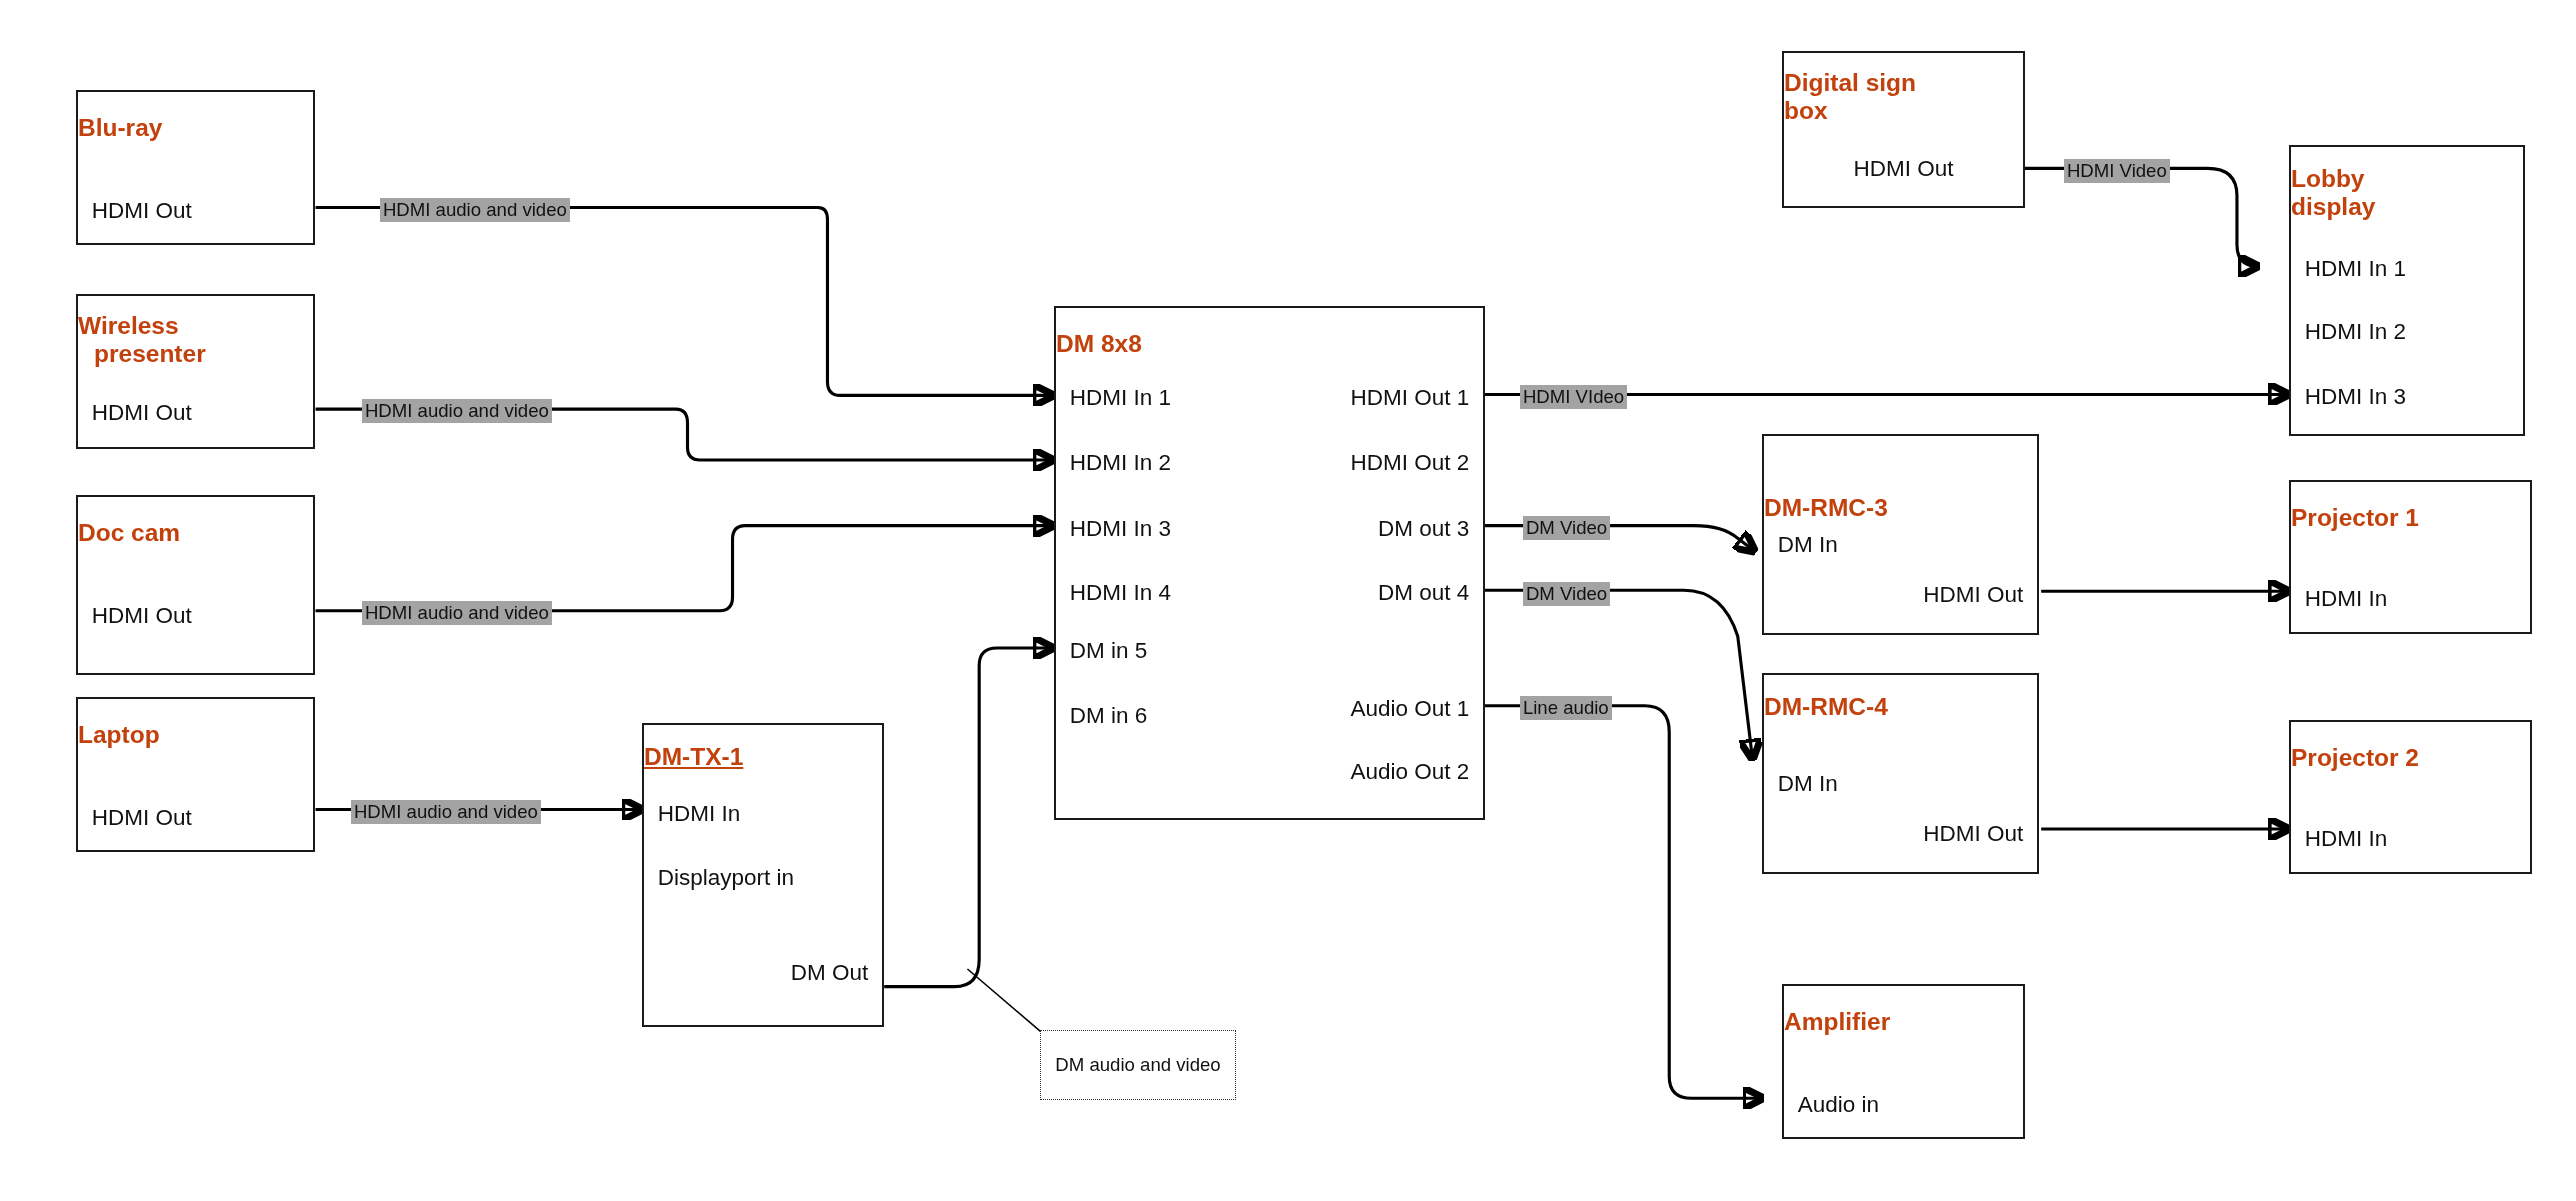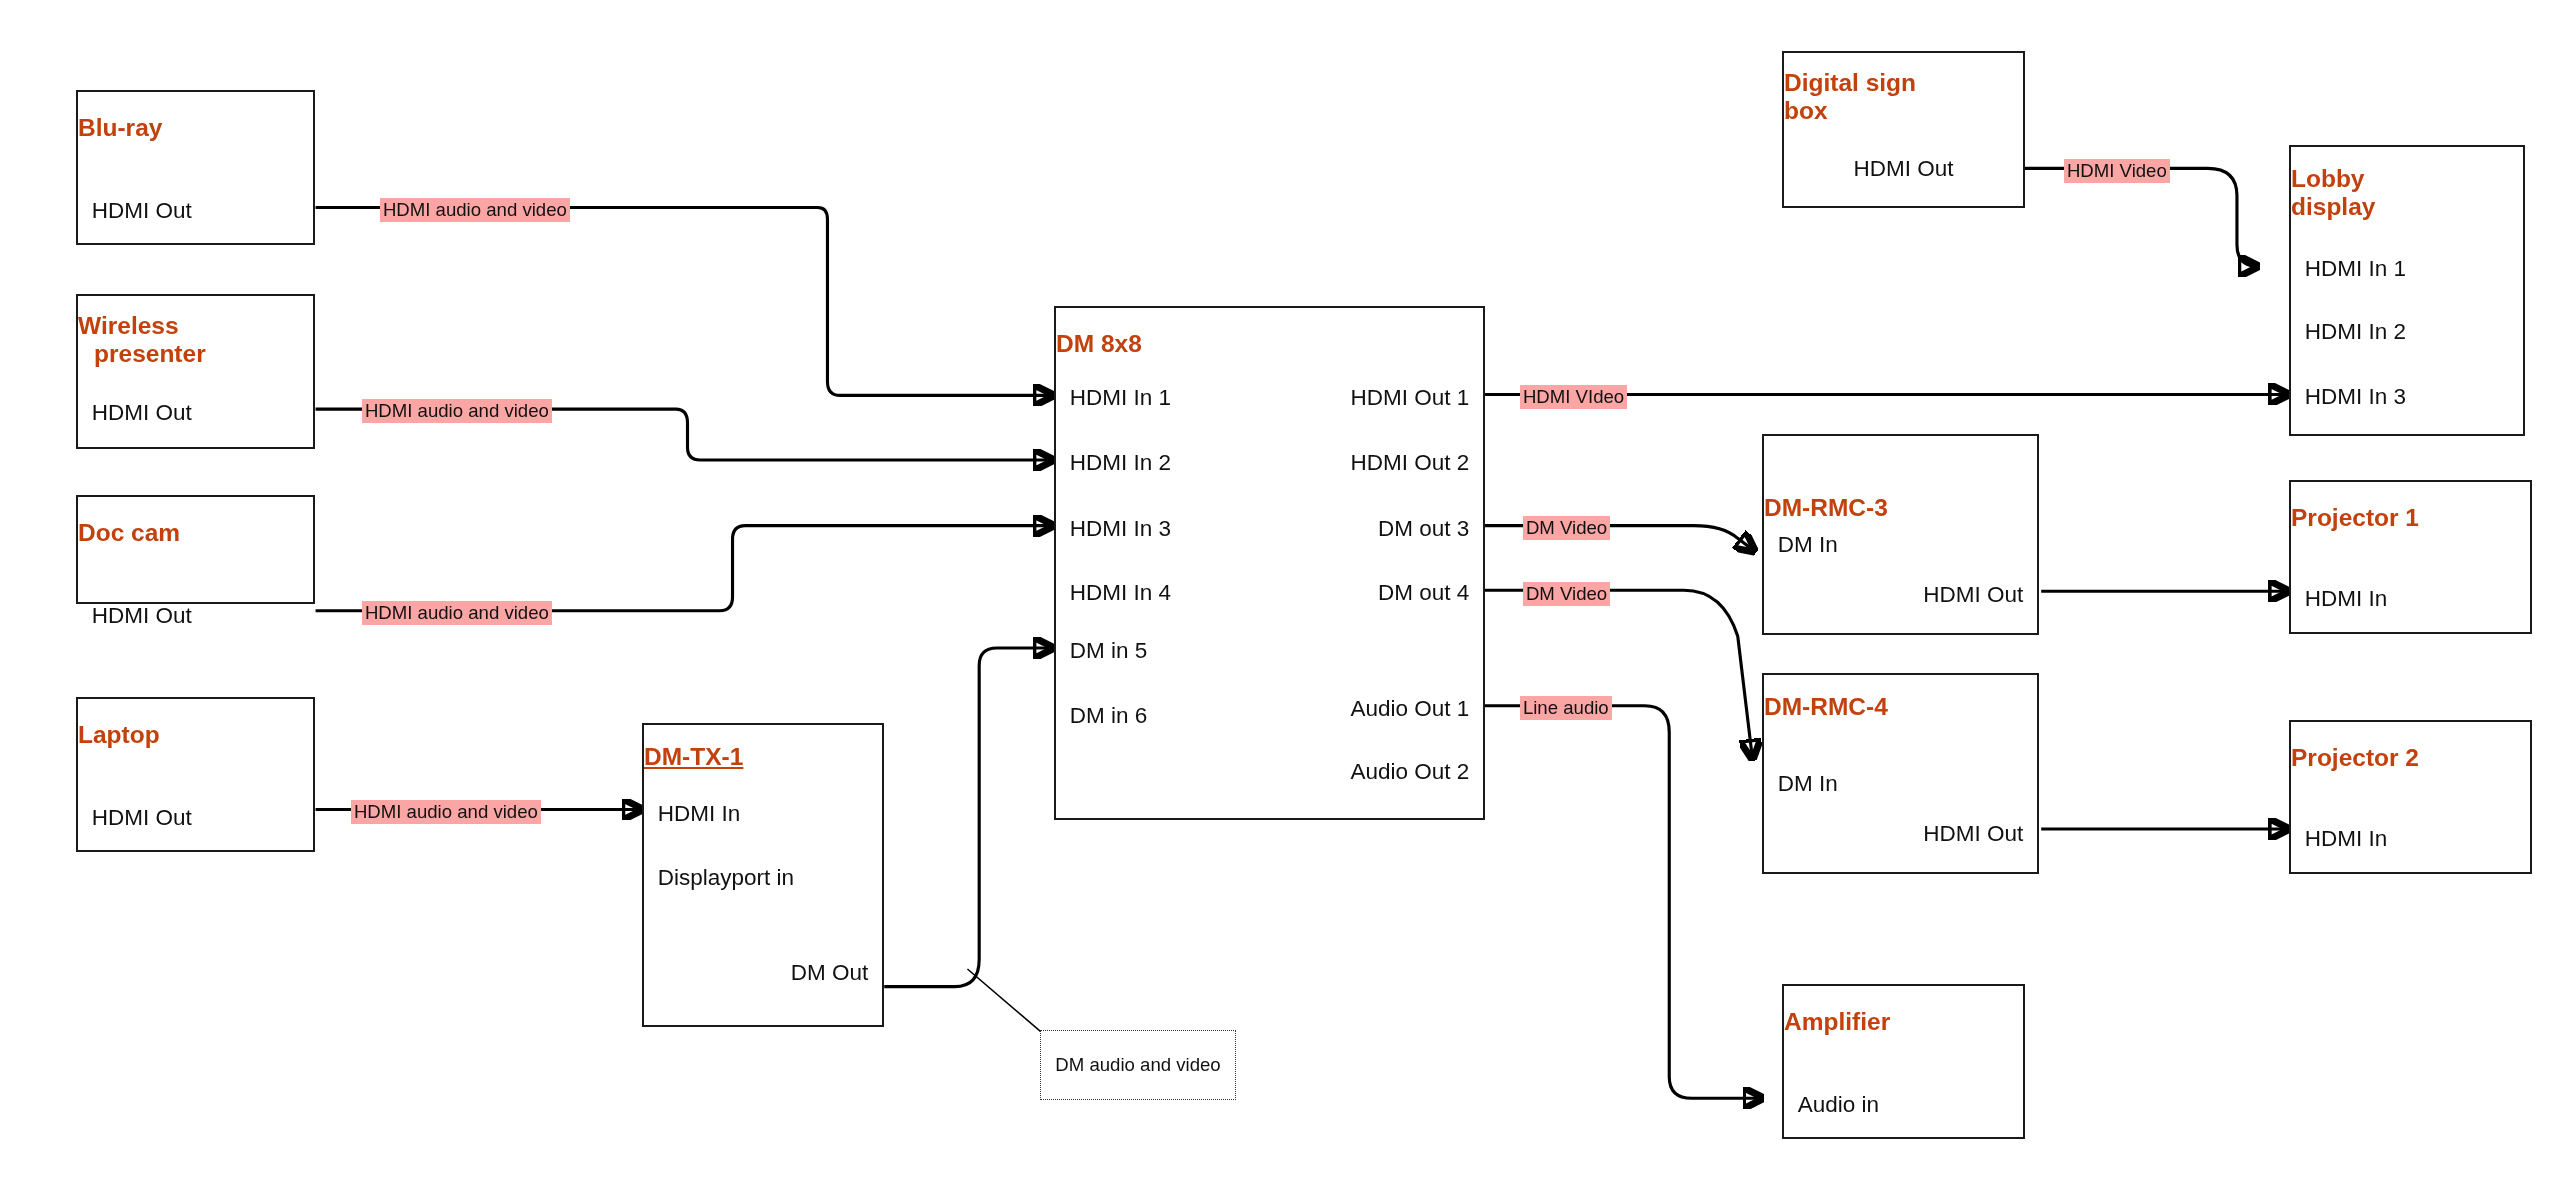--- a/index.html
+++ b/index.html
@@ -41,21 +41,21 @@
     white-space: nowrap;
   }
   .port.left { left: 13.7px; text-align: left; }
   .port.right { right: 13.7px; text-align: right; }
   .port.center { left: 0; right: 0; text-align: center; }
 
   .edge-label {
     position: absolute;
     font-size: 18.6px;
     color: #111111;
-    background: #fca5a5;
+    background: #a3a3a3;
     padding: 1px 2.9px;
     white-space: nowrap;
     z-index: 4;
   }
   .note {
     position: absolute;
     box-sizing: border-box;
     border: 1px dotted #333333;
     background: #ffffff;
     font-size: 18.6px;
@@ -127,21 +127,21 @@
     <div class="title" style="top:21.5px;">Blu-ray</div>
     <div class="port left" style="top:106px;">HDMI Out</div>
   </div>
 
   <div class="node" style="left:76px; top:294px; width:239px; height:155px;">
     <div class="title" style="top:15.7px;">Wireless</div>
     <div class="title" style="top:44px;padding-left:16px;">presenter</div>
     <div class="port left" style="top:104px;">HDMI Out</div>
   </div>
 
-  <div class="node" style="left:76px; top:495px; width:239px; height:109px;">
+  <div class="node" style="left:76px; top:495px; width:239px; height:180px;">
     <div class="title" style="top:21.5px;">Doc cam</div>
     <div class="port left" style="top:106px;">HDMI Out</div>
   </div>
 
   <div class="node" style="left:76px; top:697px; width:239px; height:155px;">
     <div class="title" style="top:21.5px;">Laptop</div>
     <div class="port left" style="top:106px;">HDMI Out</div>
   </div>
 
   <div class="node" style="left:642px; top:723px; width:242px; height:304px;">

